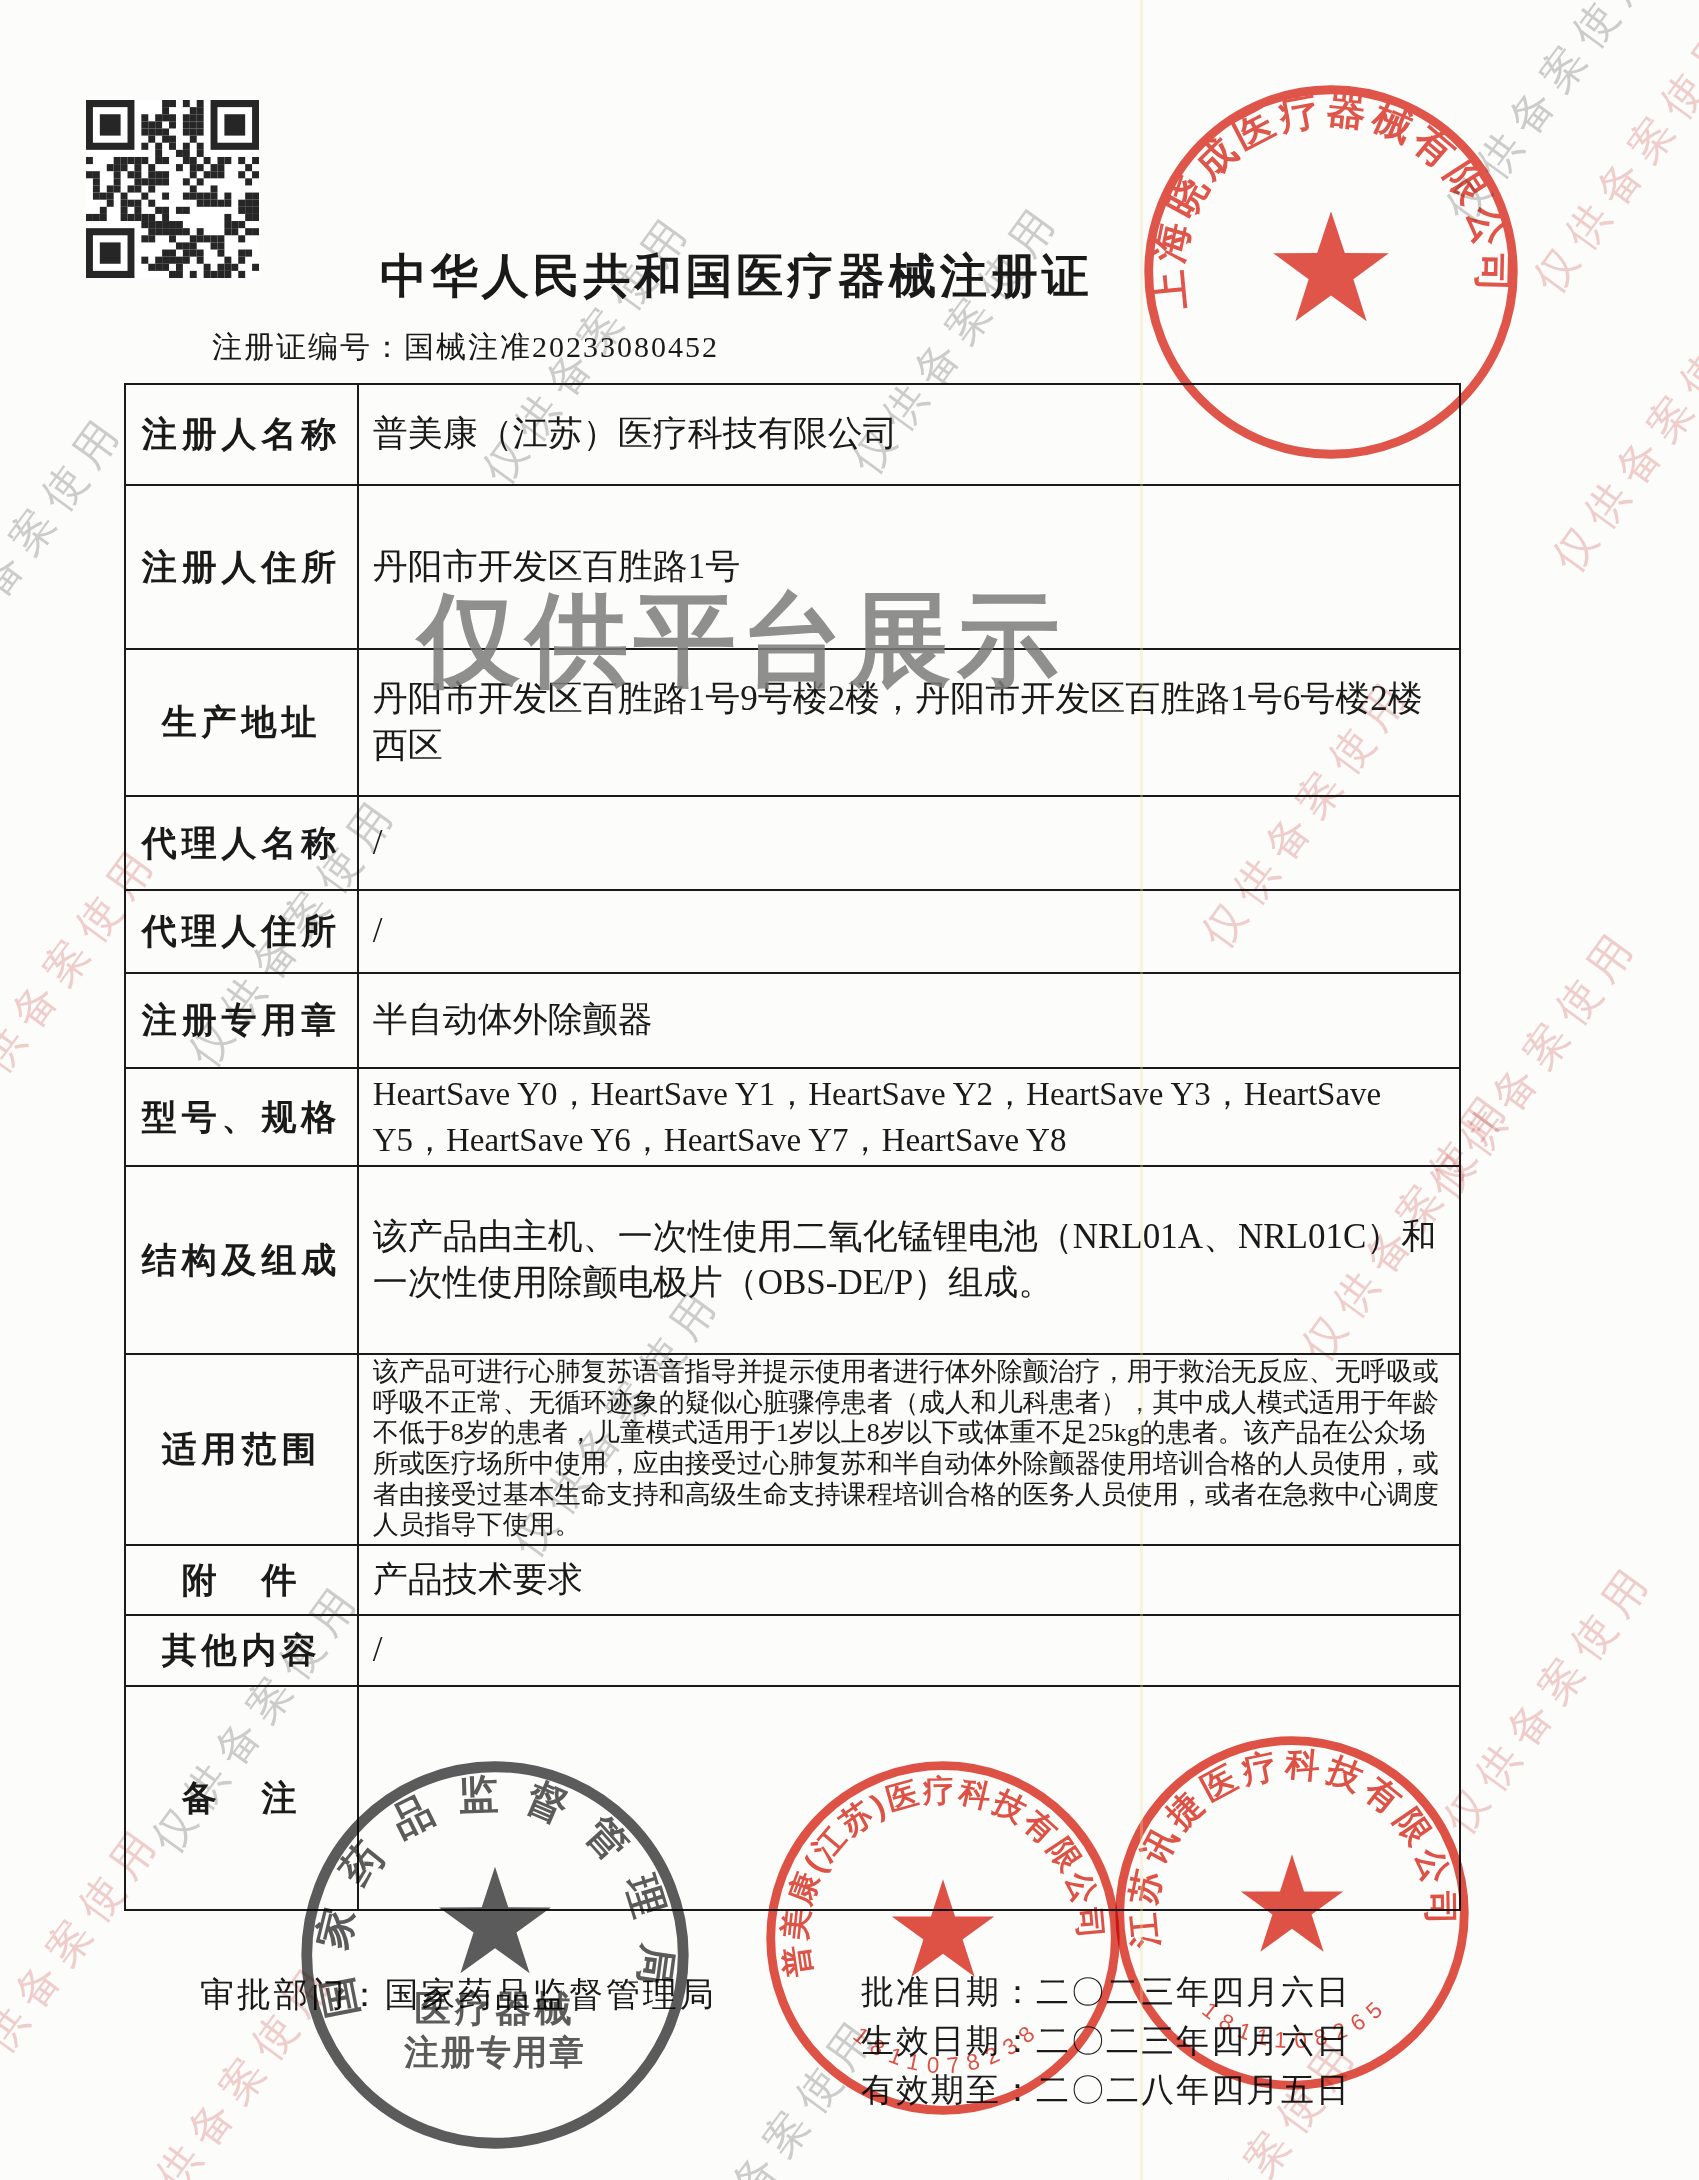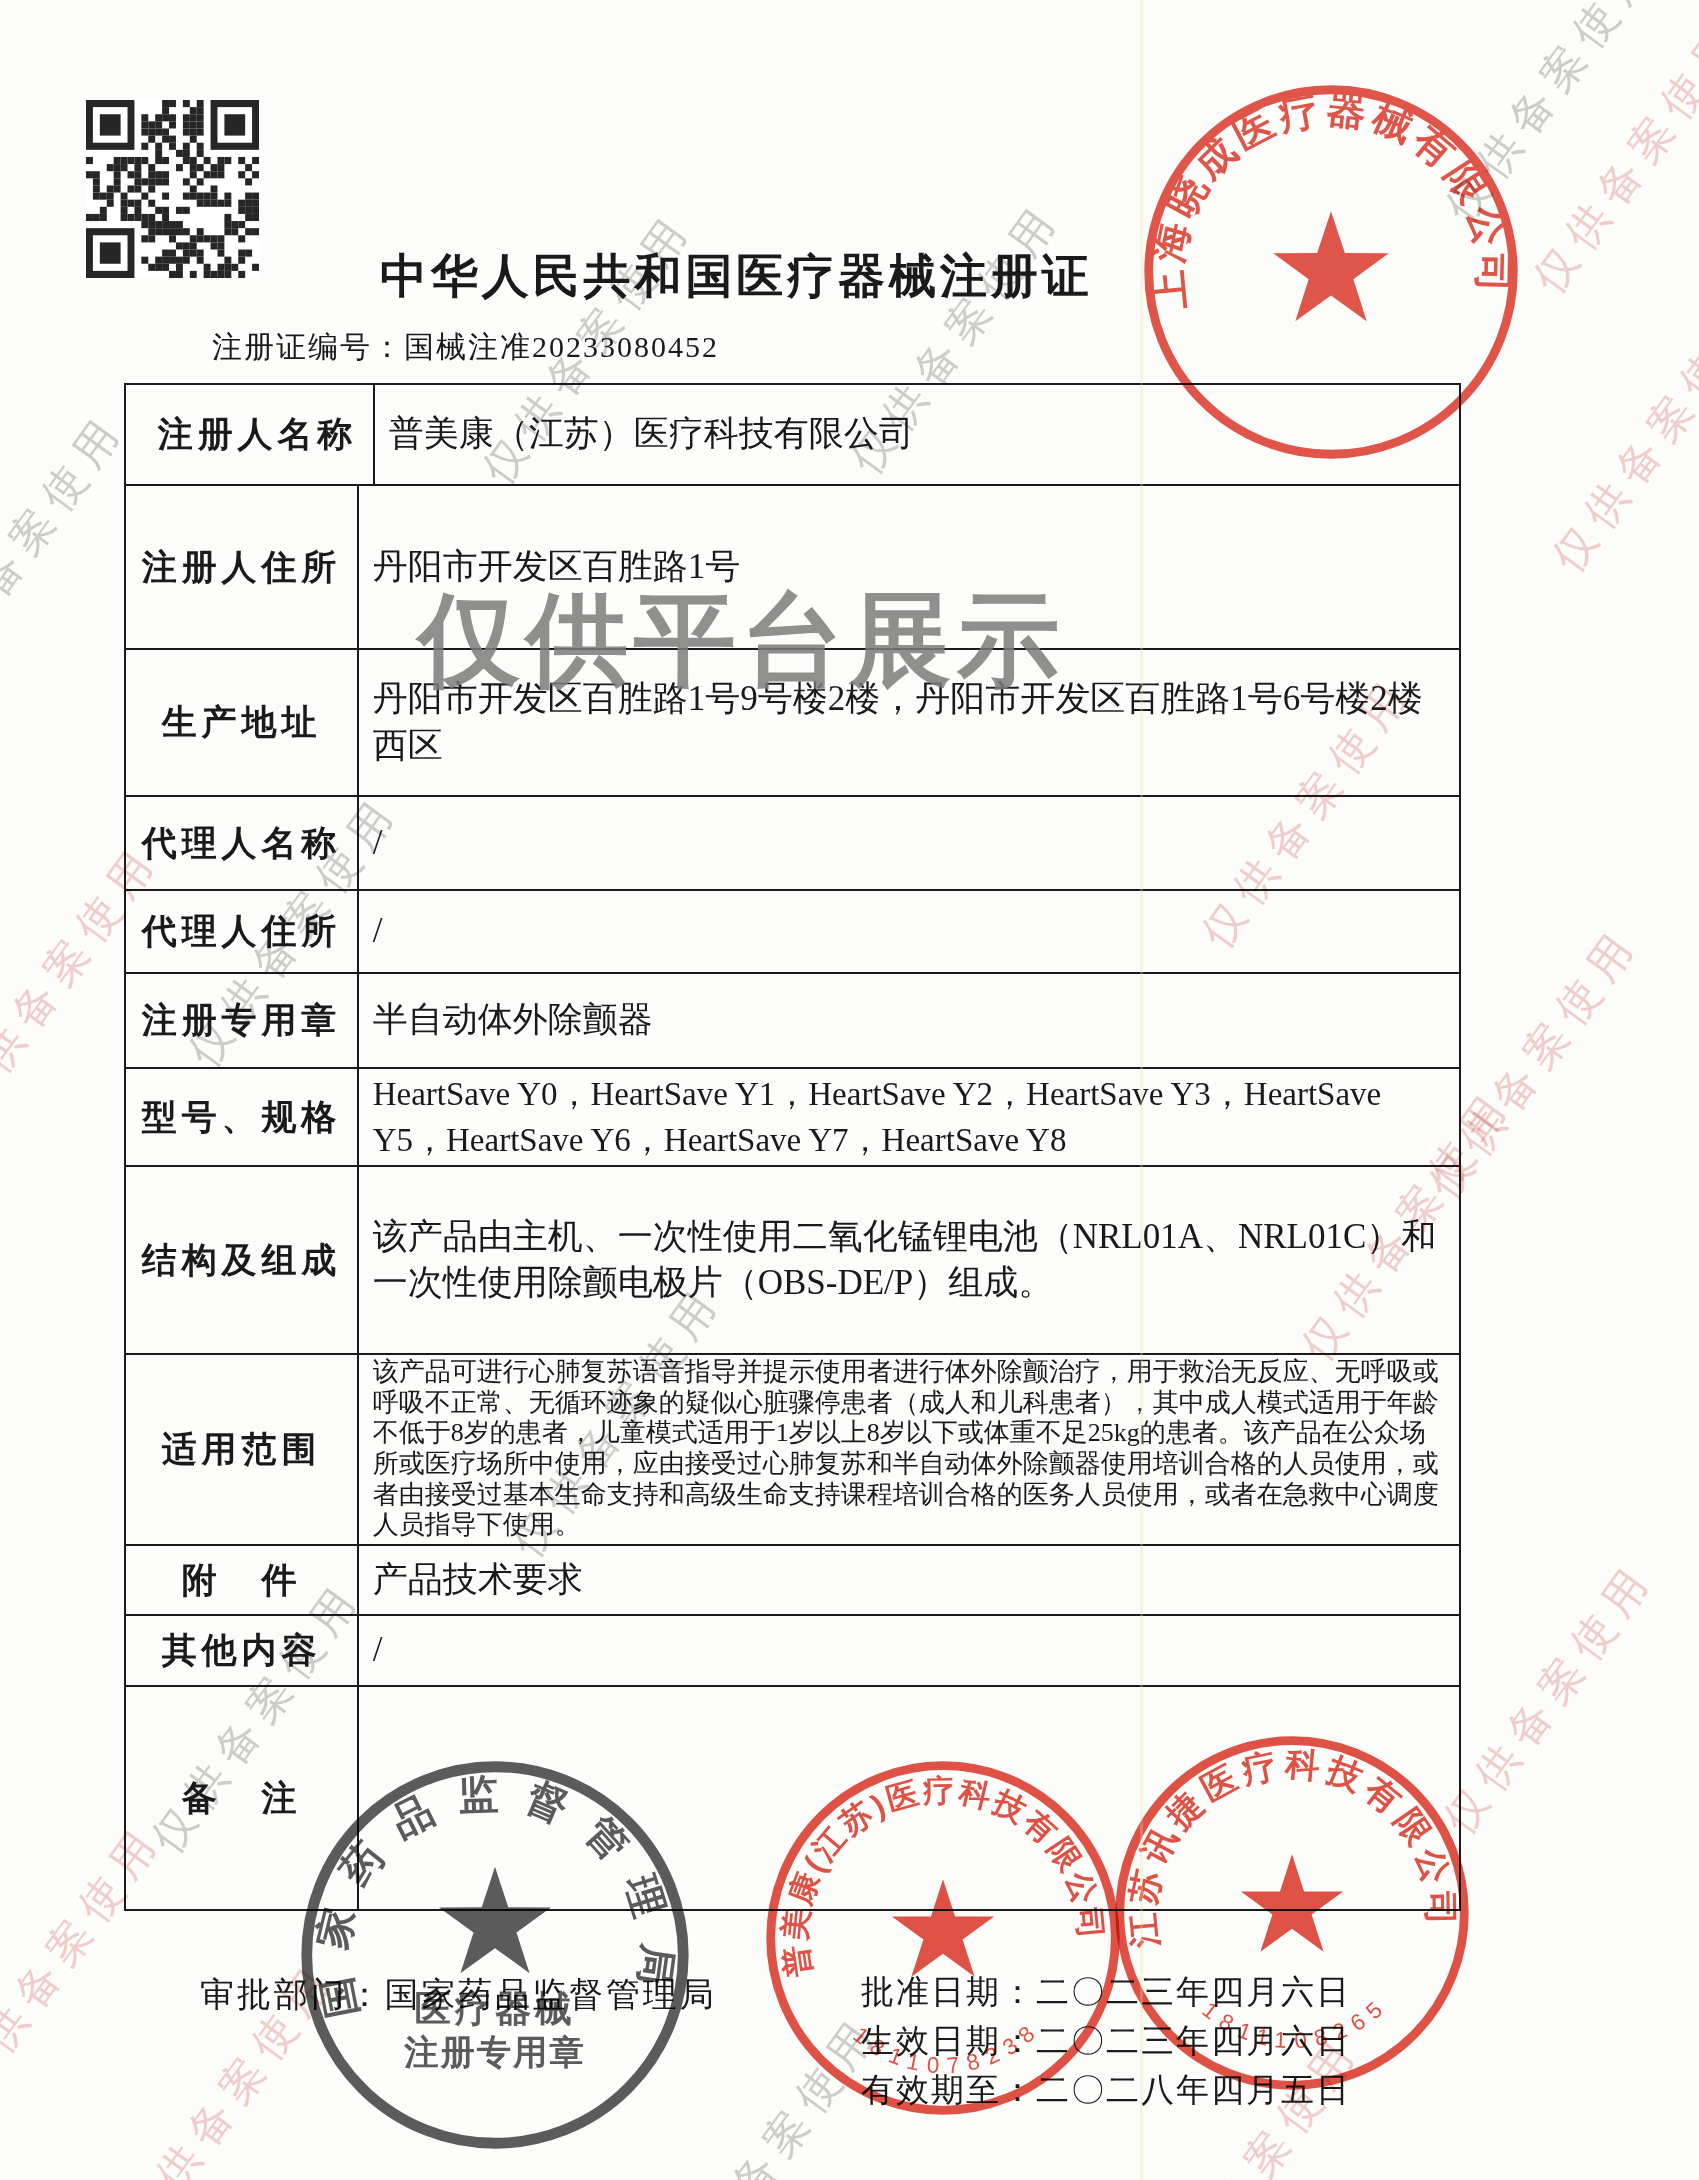--- a/index.html
+++ b/index.html
@@ -16,21 +16,21 @@
     font-family:"Liberation Sans",sans-serif;color:var(--ink);overflow:hidden;
   }
   .scan-line{position:absolute;left:1140px;top:0;width:2.9px;height:100%;background:rgba(232,222,160,.30);}
   .title{position:absolute;left:380px;top:245px;font-size:47px;font-weight:700;letter-spacing:3.9px;white-space:nowrap;}
   .regno{position:absolute;left:212px;top:327px;font-size:30px;letter-spacing:2px;
          font-family:"Liberation Serif","DejaVu Serif",serif;white-space:nowrap;}
   .qr{position:absolute;left:86px;top:100px;width:173px;height:178px;}
 
   .cert-table{position:absolute;left:124px;top:383px;width:1337px;border:2.9px solid var(--ink);box-sizing:border-box;background:transparent;}
   .row{display:flex;border-top:2.9px solid var(--ink);box-sizing:border-box;}
-  .row:first-child{border-top:none;margin-left:16px;}
+  .row:first-child{border-top:none;}
   .lbl{flex:0 0 233px;width:233px;border-right:2.9px solid var(--ink);box-sizing:border-box;
        display:flex;align-items:center;justify-content:center;text-align:center;
        font-weight:700;font-size:35px;letter-spacing:4.9px;}
   .val{flex:1;display:flex;align-items:center;padding:5.9px 13.7px;box-sizing:border-box;
        font-family:"Liberation Serif","DejaVu Serif",serif;font-size:35px;line-height:1.32;}
   .row-1{height:99px}.row-2{height:164px}.row-3{height:147px}.row-4{height:94px}
   .row-5{height:83px}.row-6{height:95px}.row-7{height:98px}.row-8{height:188px}
   .row-9{height:191px}.row-10{height:70px}.row-11{height:71px}.row-12{height:224px}
   .row-12 .lbl{align-items:center;}
   .v-models{font-size:33px;line-height:1.4;}

